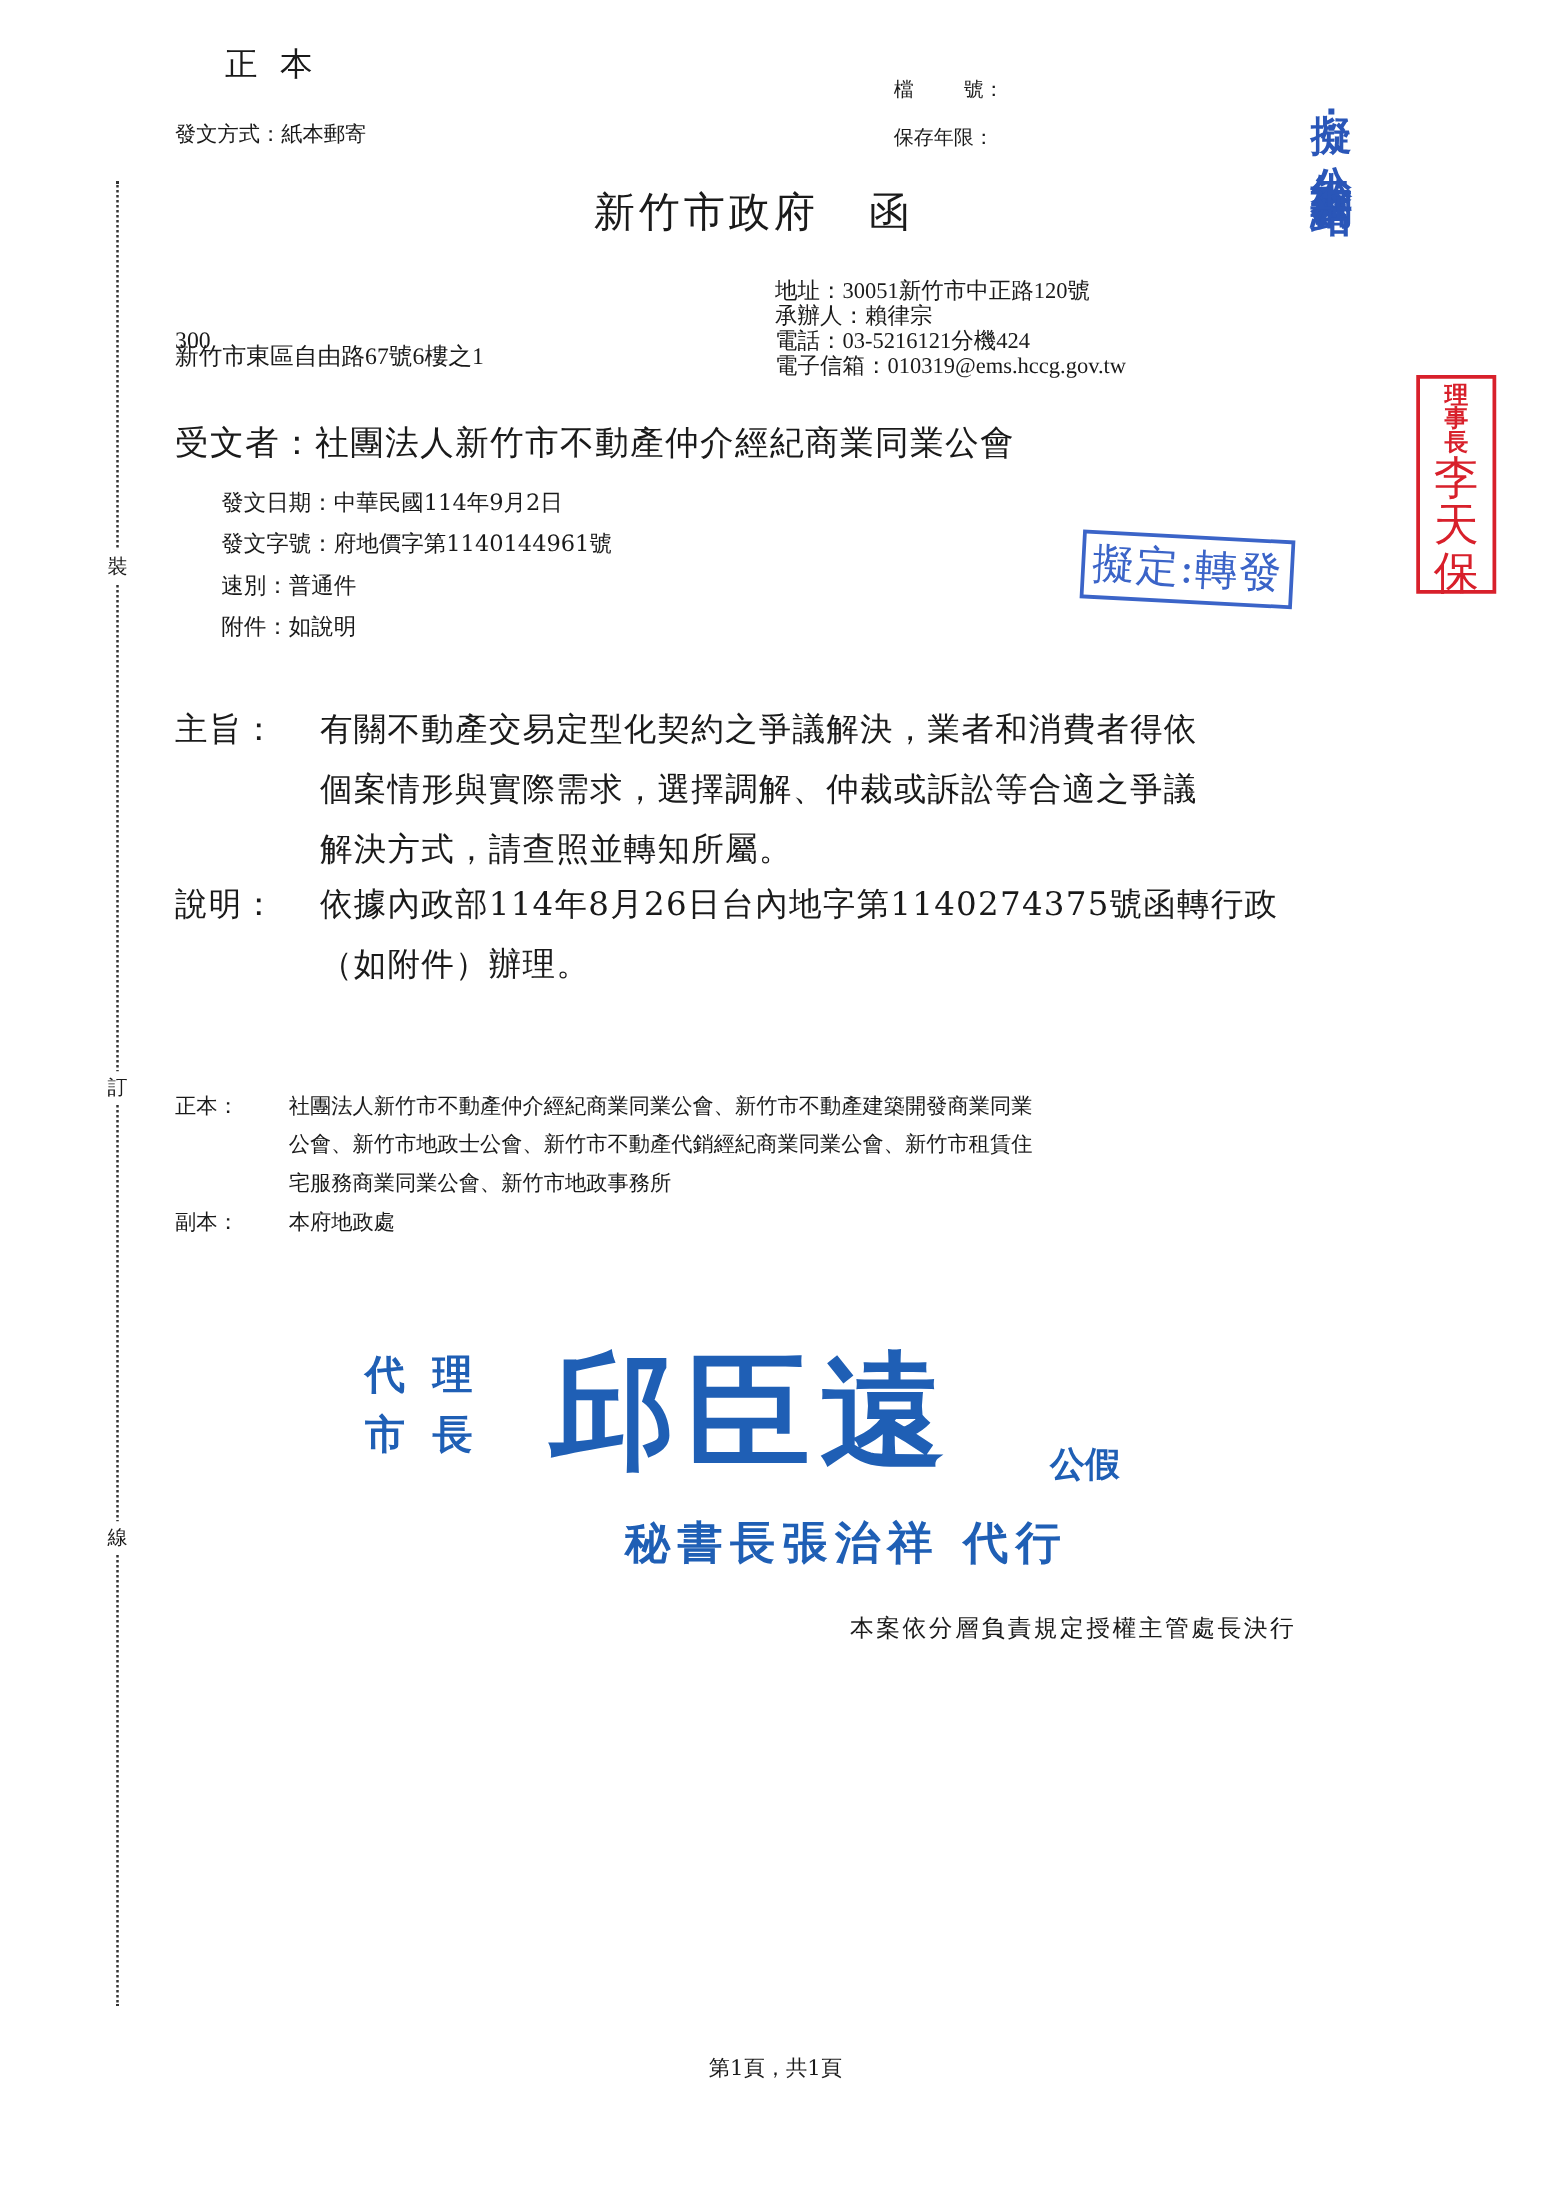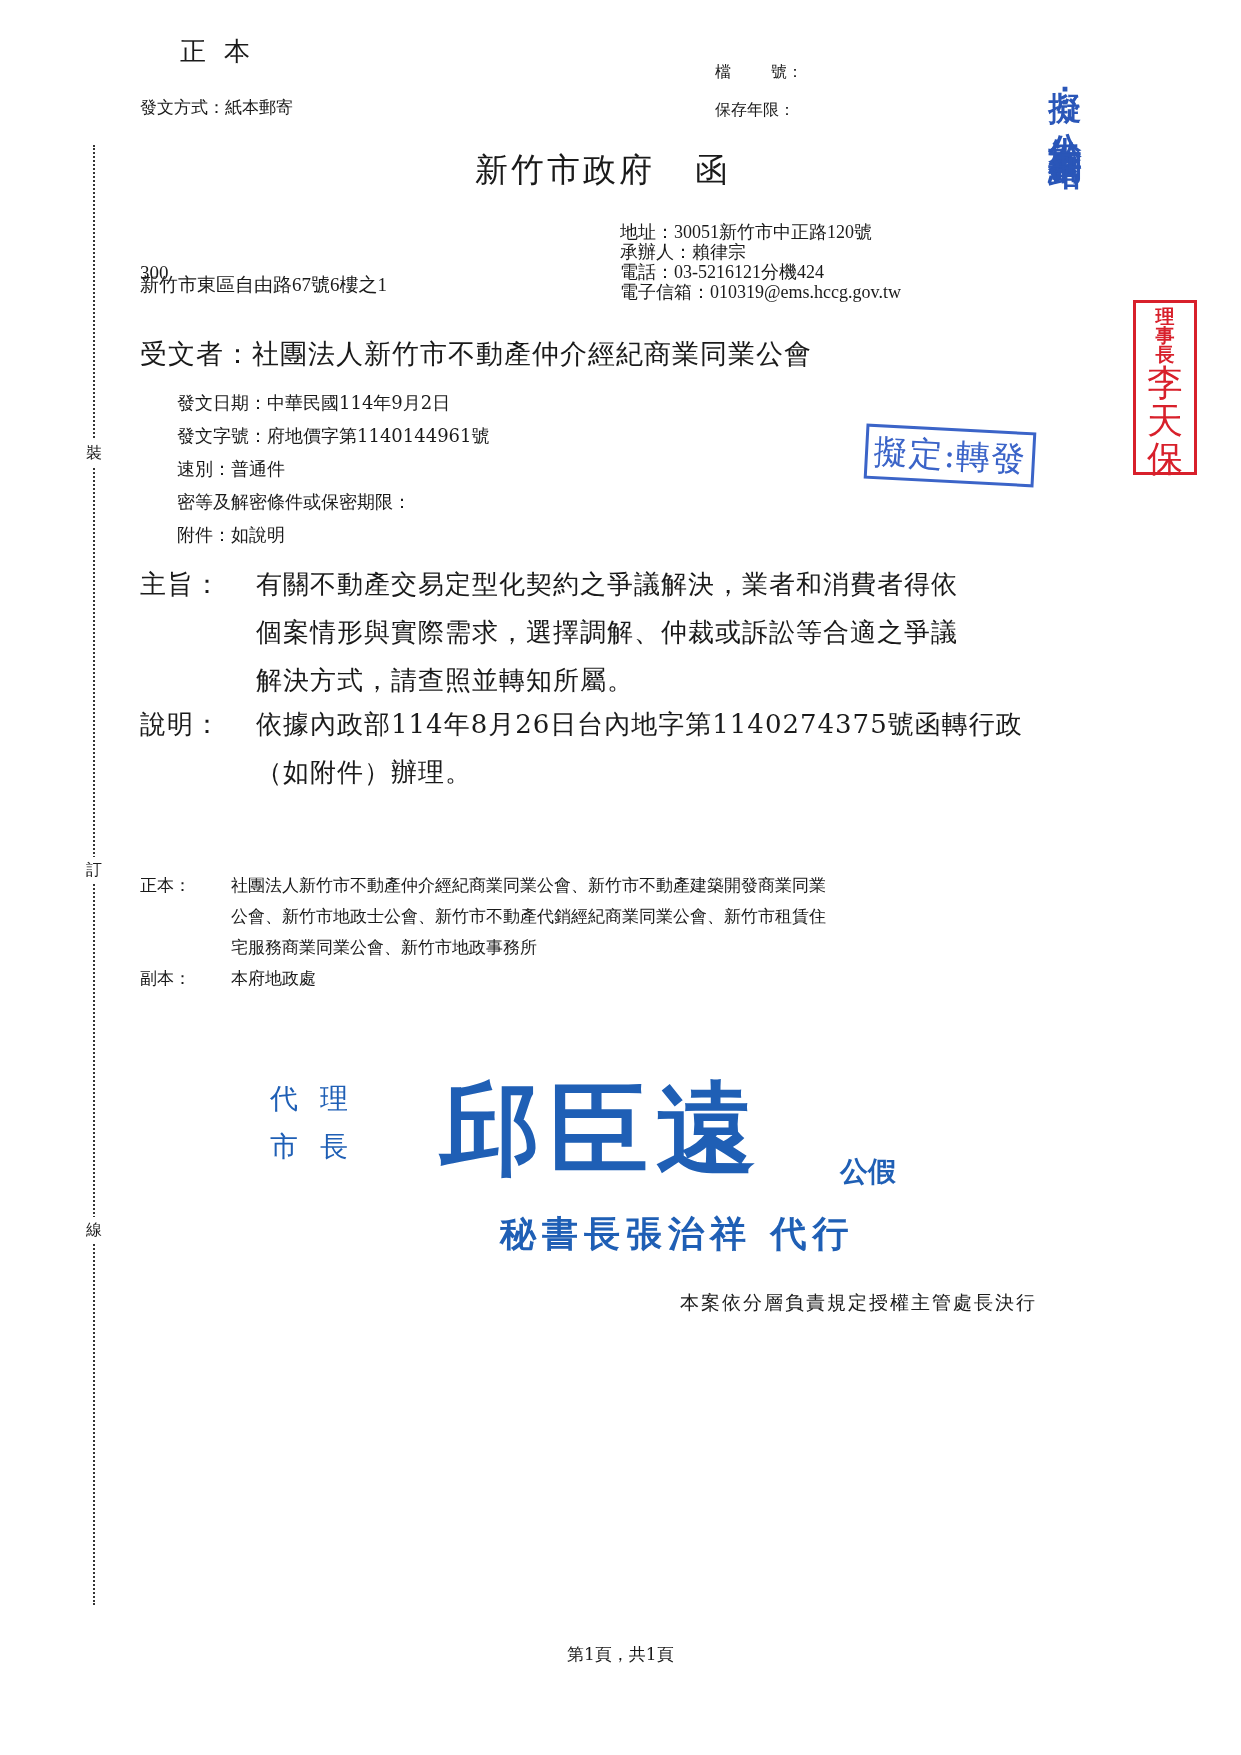--- a/index.html
+++ b/index.html
@@ -44,21 +44,21 @@
     .stamp-blue { color: #2a56b8; }
     .stamp-vertical { left: 1035px; top: 65px; width: 50px; font-size: 33px; line-height: 39px; text-align: center; font-weight: bold; writing-mode: vertical-rl; letter-spacing: 4px; }
 
     .stamp-red { left: 1133px; top: 300px; width: 64px; height: 175px; border: 3px solid #d8202b; color: #d8202b; display: flex; flex-direction: column; align-items: center; padding-top: 4px; }
     .stamp-red .small { font-size: 19px; line-height: 19px; font-weight: bold; }
     .stamp-red .big { font-size: 36px; line-height: 38px; }
 
     .stamp-forward { left: 865px; top: 428px; width: 170px; height: 55px; border: 3px solid #3b64c8; color: #3b64c8; font-size: 34px; line-height: 48px; text-align: center; transform: rotate(3deg); letter-spacing: 1px; }
 
     .sig-block { left: 270px; top: 1075px; color: #1f5fb5; }
-    .sig-role { position: absolute; left: 0; top: 0; font-size: 28px; font-weight: normal; line-height: 48px; width: 130px; letter-spacing: 22px; }
+    .sig-role { position: absolute; left: 0; top: 0; font-size: 32px; font-weight: bold; line-height: 48px; width: 130px; letter-spacing: 22px; text-align: right; }
     .sig-name { position: absolute; left: 170px; top: -12px; font-size: 100px; font-weight: bold; letter-spacing: 8px; }
     .sig-leave { position: absolute; left: 570px; top: 78px; font-size: 28px; font-weight: bold; }
     .sig-proxy { position: absolute; left: 230px; top: 135px; font-size: 36px; font-weight: bold; letter-spacing: 6px; }
 
     .delegation { left: 680px; top: 1290px; font-size: 19px; letter-spacing: 2px; }
     .page-no { left: 567px; top: 1643px; font-size: 17px; }
   </style>
 </head>
 <body>
 
@@ -87,21 +87,20 @@
 
 <div class="abs zip">300</div>
 <div class="abs addr">新竹市東區自由路67號6樓之1</div>
 
 <div class="abs recipient">受文者：社團法人新竹市不動產仲介經紀商業同業公會</div>
 
 <div class="abs meta">
   <div>發文日期：中華民國114年9月2日</div>
   <div>發文字號：府地價字第1140144961號</div>
   <div>速別：普通件</div>
-  <div>密等及解密條件或保密期限：</div>
   <div>附件：如說明</div>
 </div>
 
 <div class="abs body-section subject">
   <div class="para">
     <div class="label">主旨：</div>
     <div class="text">
       <div>有關不動產交易定型化契約之爭議解決，業者和消費者得依</div>
       <div>個案情形與實際需求，選擇調解、仲裁或訴訟等合適之爭議</div>
       <div>解決方式，請查照並轉知所屬。</div>

